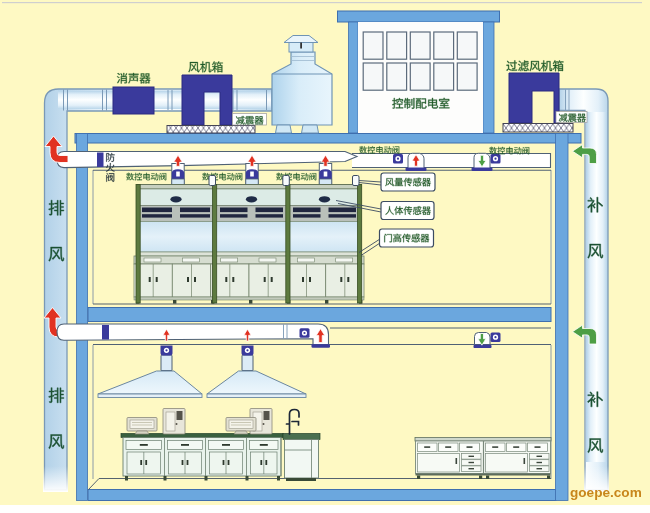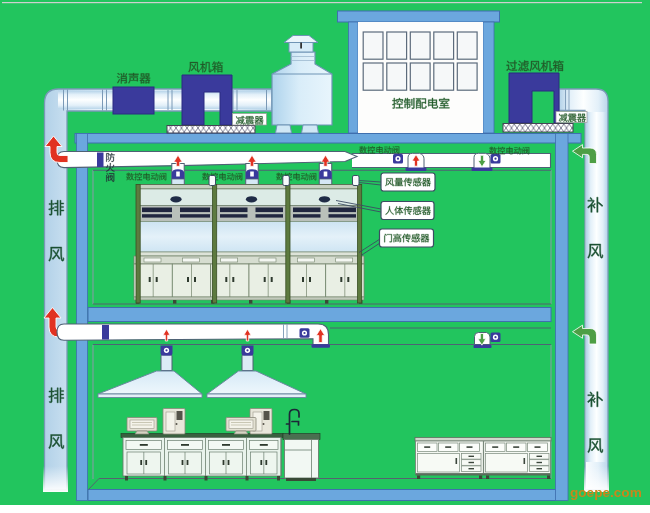--- a/index.html
+++ b/index.html
@@ -1,15 +1,15 @@
 <!DOCTYPE html>
 <html><head><meta charset="utf-8"><style>
 html,body{margin:0;padding:0;background:#ffffff;}
 *{font-family:"Liberation Sans",sans-serif;}
-#stage{position:relative;width:650px;height:505px;background:#22c55e;overflow:hidden;text-align:center;}
+#stage{position:relative;width:650px;height:505px;background:#fef9c3;overflow:hidden;text-align:center;}
 </style></head>
 <body>
 <div id="stage">
 <svg width="650" height="513" viewBox="0 0 650 513">
 <defs>
 <linearGradient id="gv" x1="0" y1="0" x2="1" y2="0">
  <stop offset="0" stop-color="#b2d1e8"></stop>
           <stop offset="0.22" stop-color="#e3f0f9"></stop>
  <stop offset="0.5" stop-color="#fdffff"></stop>
           <stop offset="0.8" stop-color="#e3f0f9"></stop>

